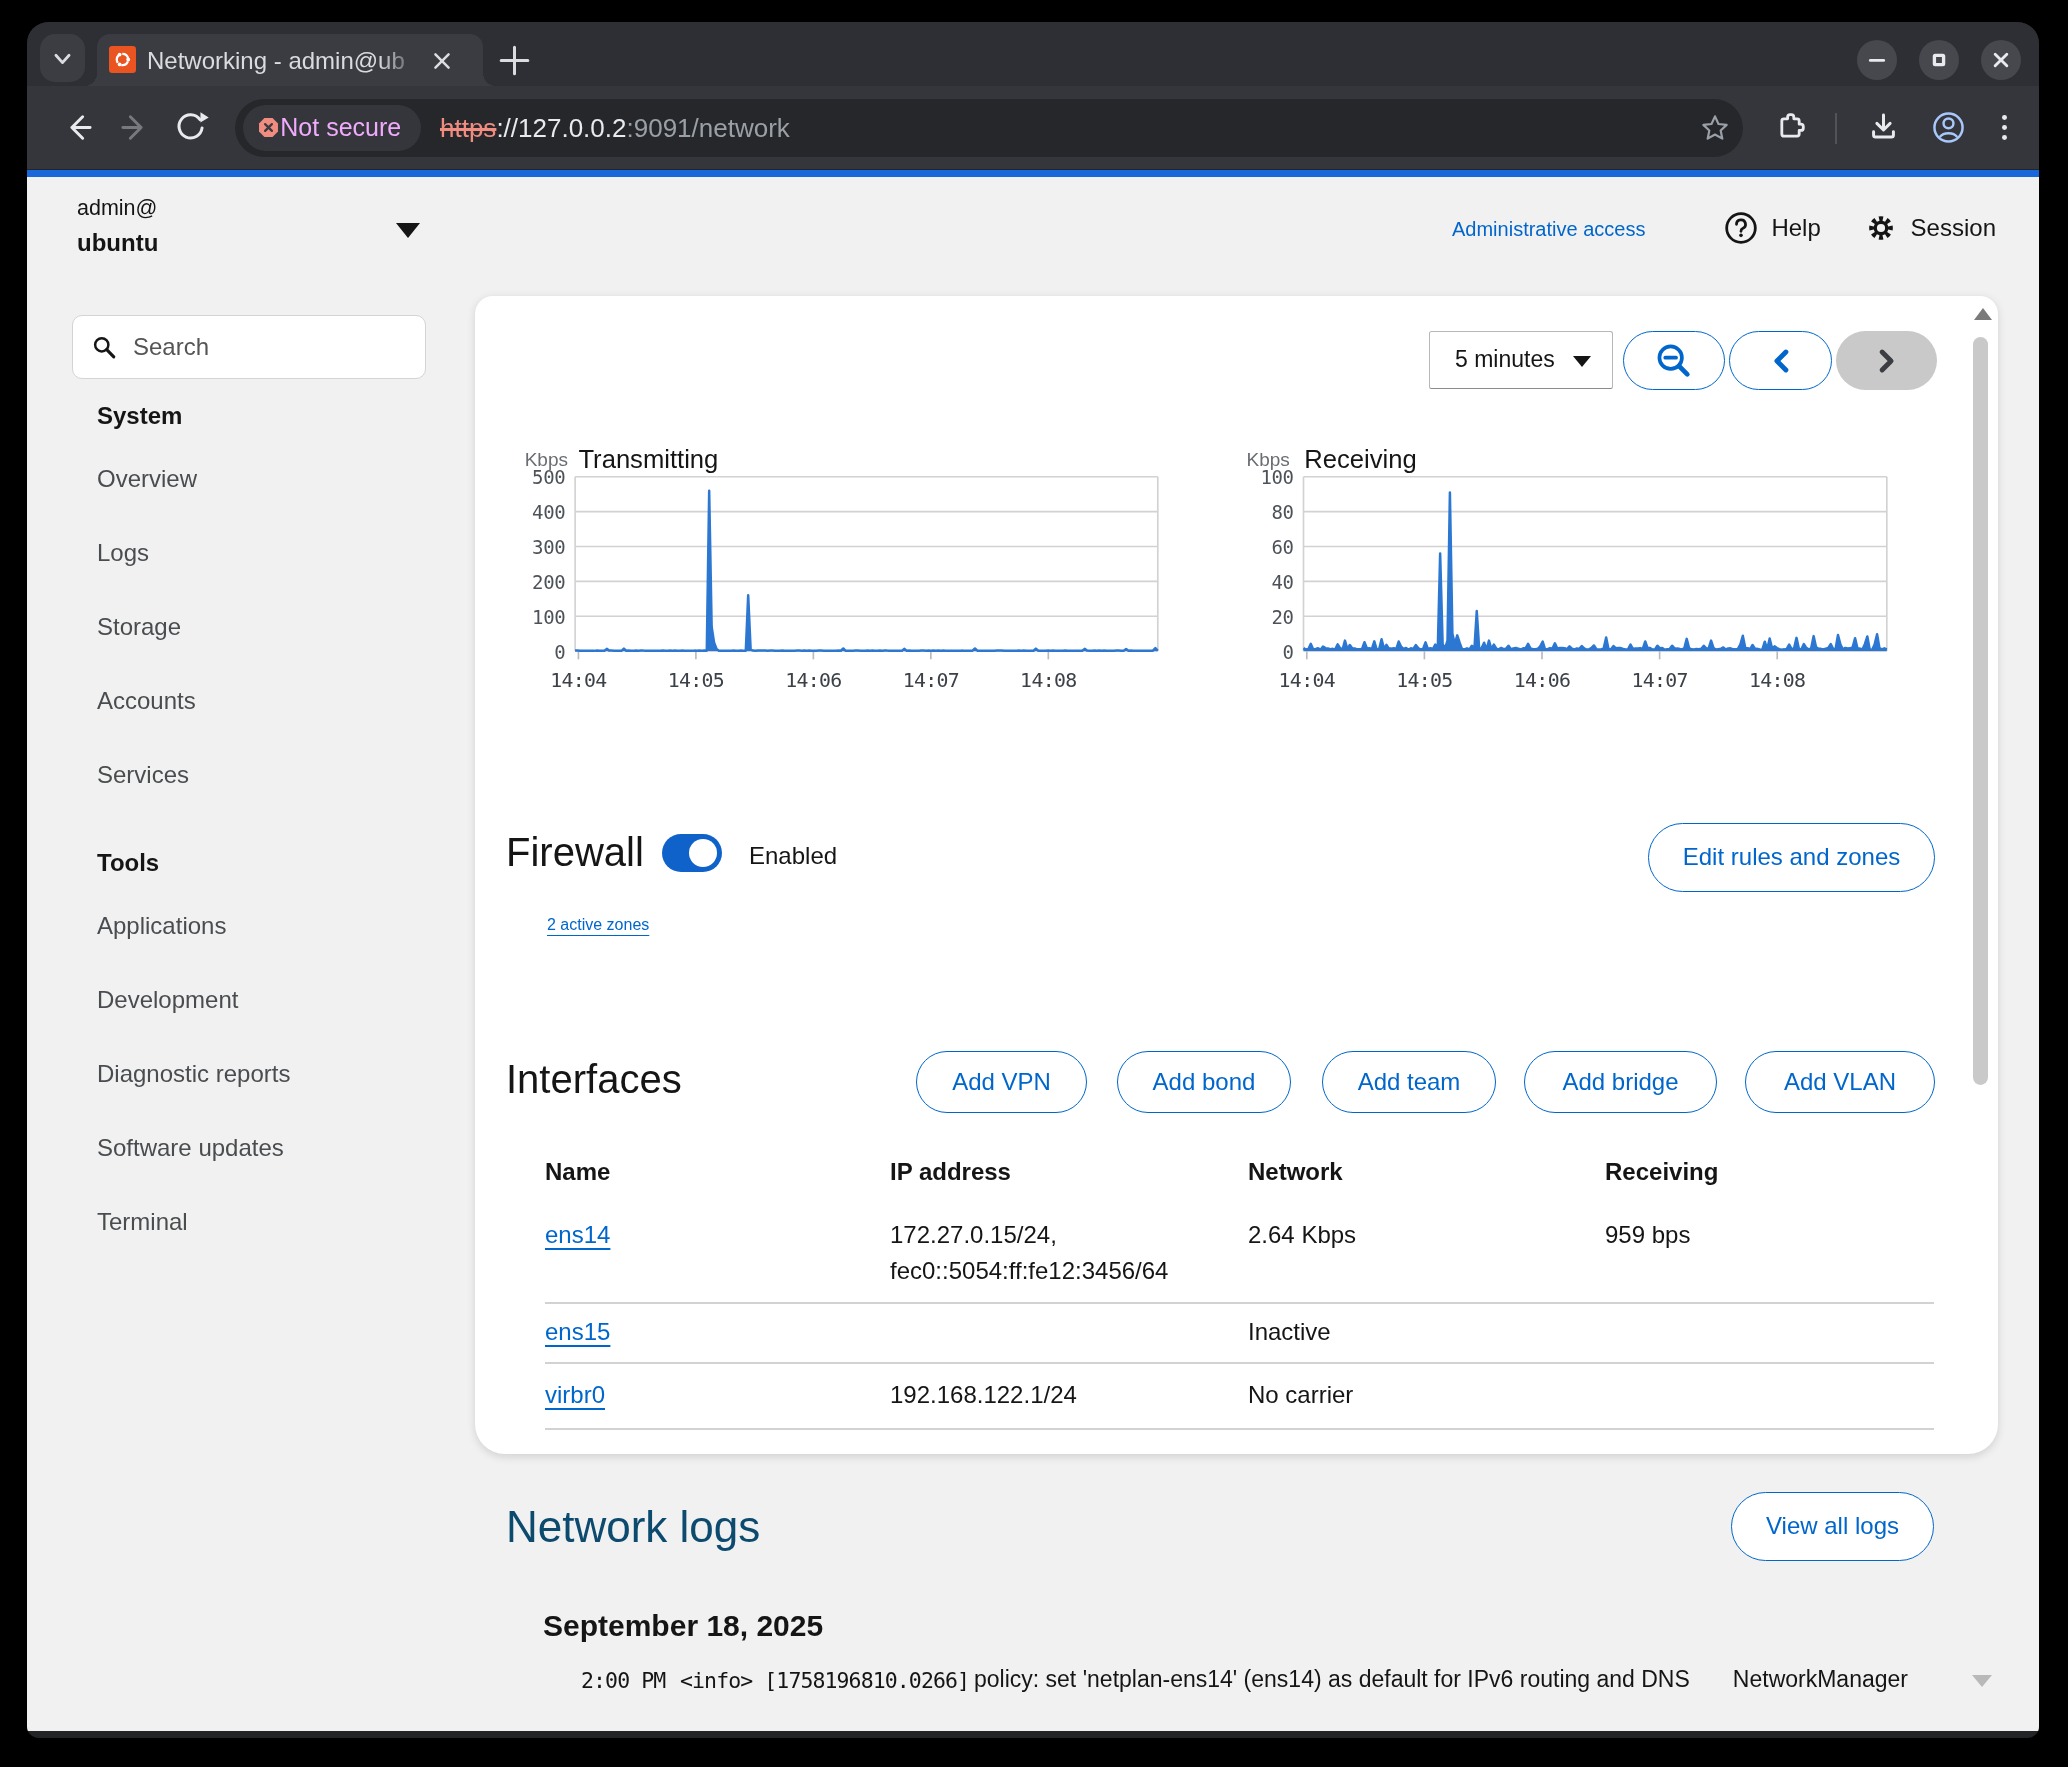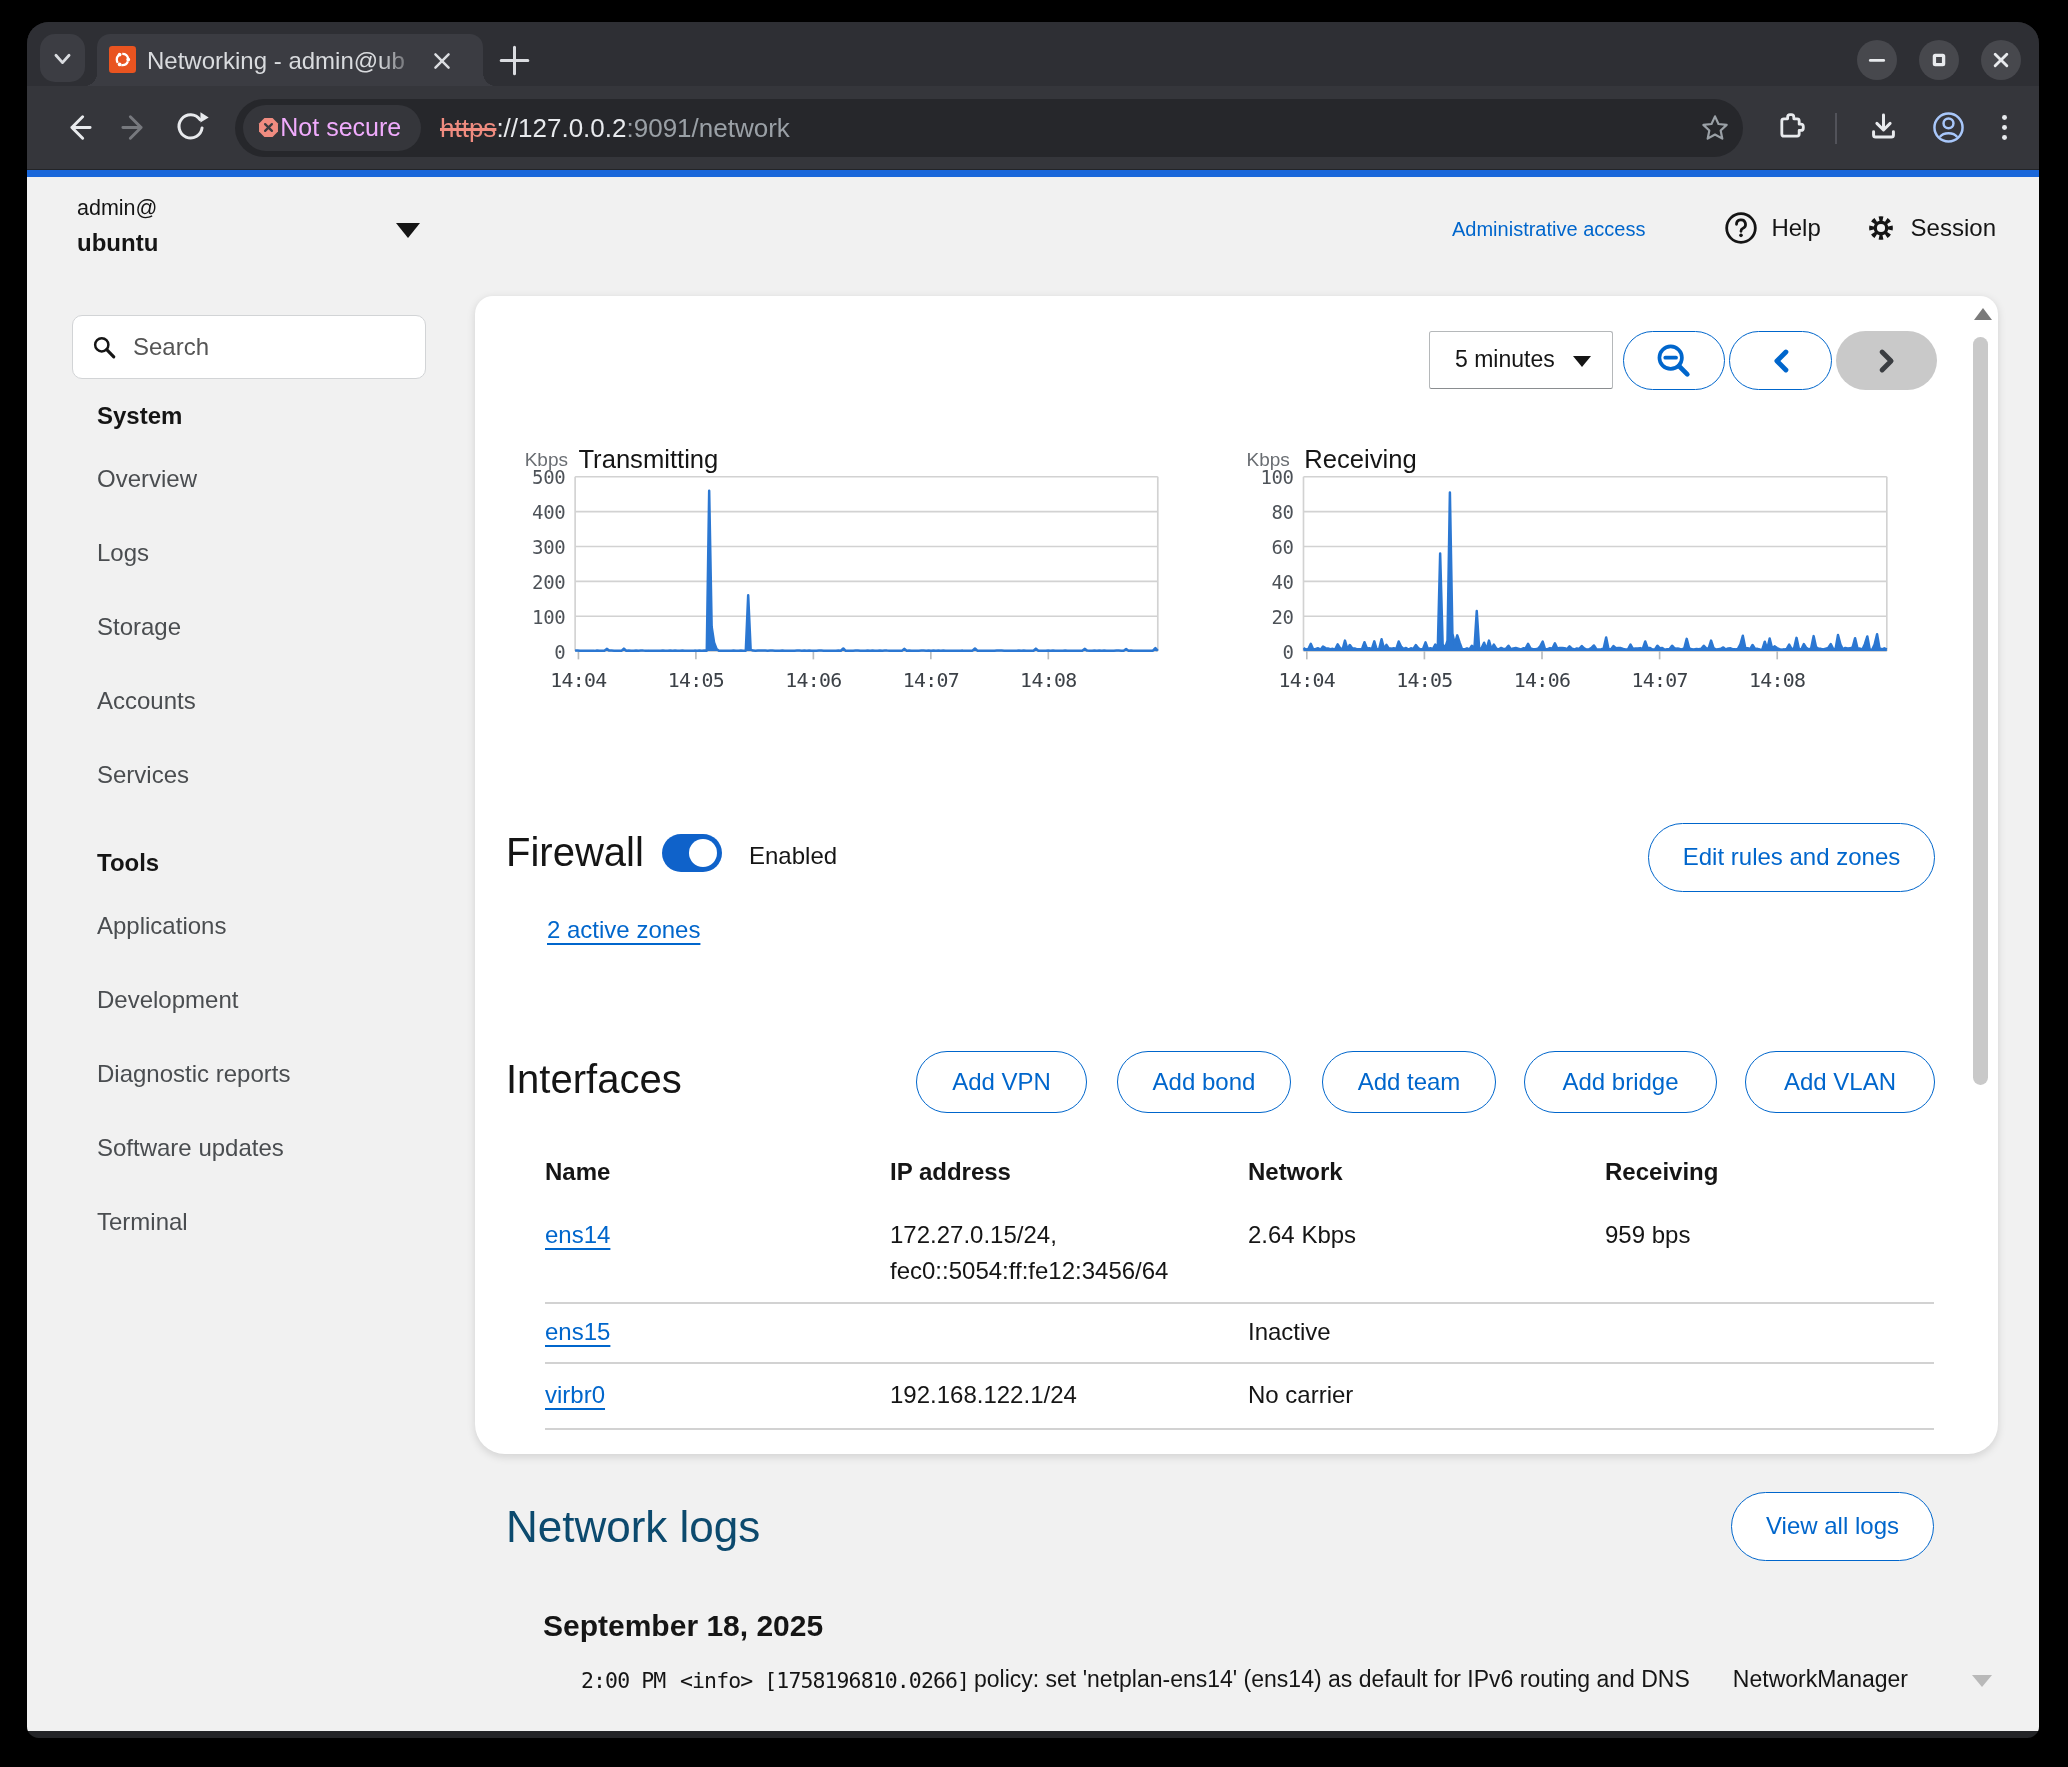--- a/index.html
+++ b/index.html
@@ -97,21 +97,21 @@
 #chart-tx { left:0; }
 #chart-rx { left:769px; }
 
 
 #fwtitle { position:absolute; left:31px; top:534px; font-size:40px; color:#151515; }
 #fwtoggle { position:absolute; left:187px; top:538px; width:60px; height:38px; border-radius:19px; background:#0f62ca; }
 #fwtoggle .knob { position:absolute; right:5px; top:5px; width:28px; height:28px; border-radius:50%; background:#fff; }
 #fwstate { position:absolute; left:274px; top:546px; font-size:24px; color:#151515; }
 #fwedit { position:absolute; left:1173px; top:527px; width:287px; height:69px; border-radius:35px;
   background:#fff; border:1.7px solid #0066cc; color:#0066cc; font-size:24px; text-align:center; line-height:66px; }
-#fwzones { position:absolute; left:72px; top:620px; font-size:24px; color:#0066cc; text-decoration:underline; text-underline-offset:5px; }
+#fwzones { position:absolute; left:72px; top:620px; font-size:16px; color:#0066cc; text-decoration:underline; text-underline-offset:5px; }
 
 
 #iftitle { position:absolute; left:31px; top:761px; font-size:40px; color:#151515; }
 .addbtn { position:absolute; top:755px; height:62px; border-radius:31px; background:#fff;
   border:1.7px solid #0066cc; color:#0066cc; font-size:24px; text-align:center; }
 .addbtn div { line-height:59px; }
 #iftable { position:absolute; left:70px; top:851px; width:1389px; }
 .th { position:absolute; font-size:24px; font-weight:bold; color:#151515; }
 .td { position:absolute; font-size:24px; color:#151515; }
 .td a, .iflink { color:#0066cc; text-decoration:underline; text-underline-offset:5px; }

